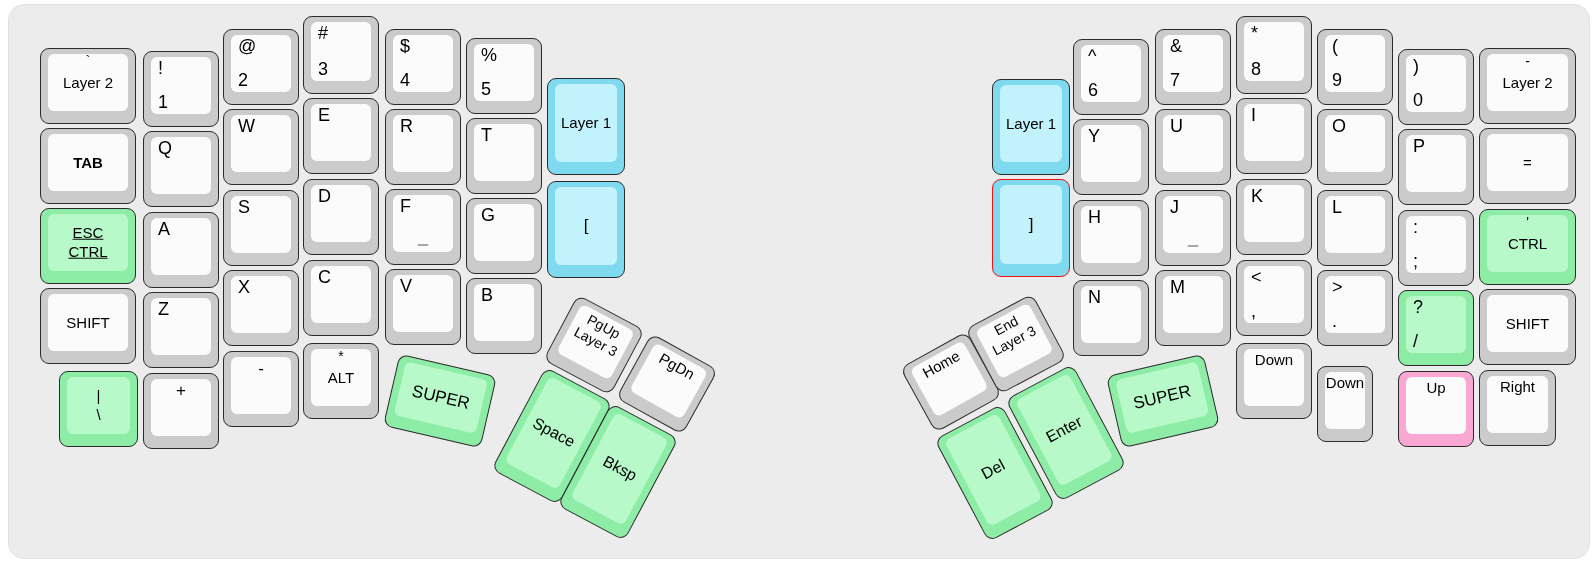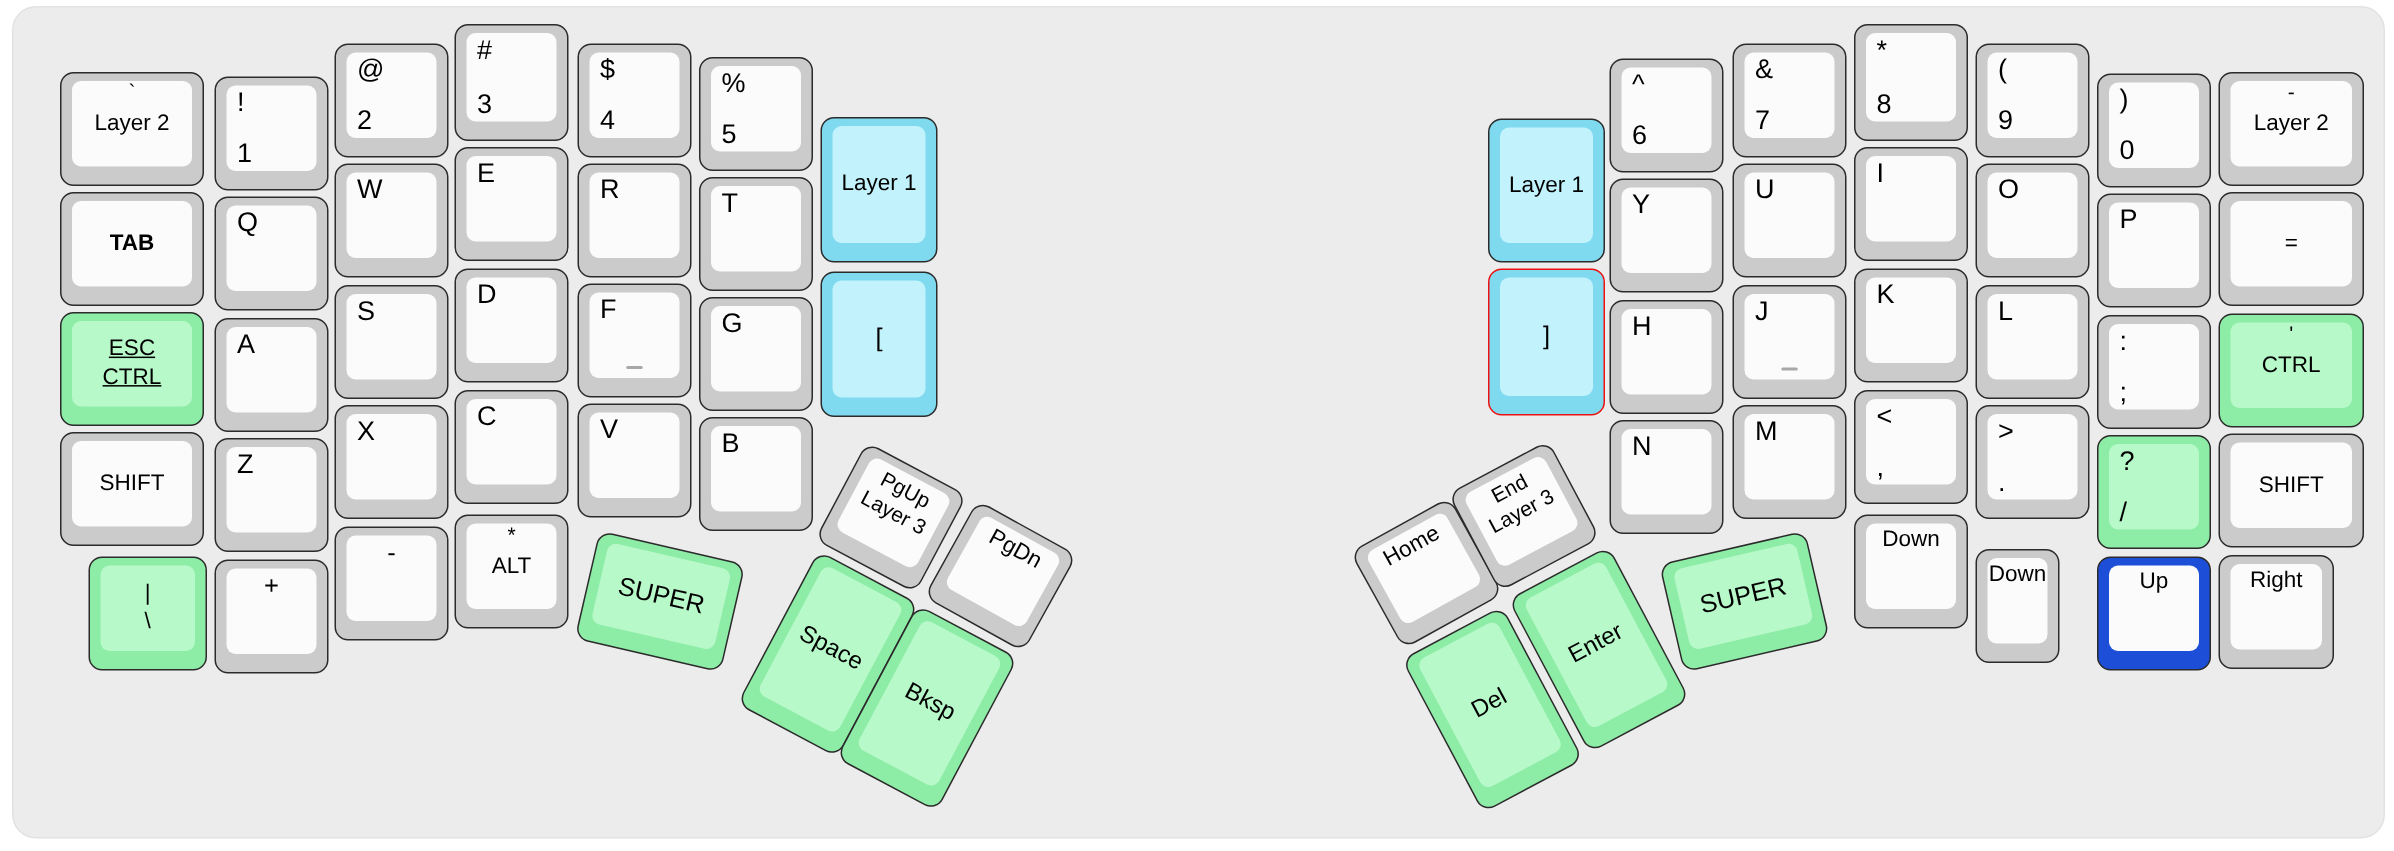--- a/index.html
+++ b/index.html
@@ -350,21 +350,21 @@
           <span class="lab lab-tl" style="color: rgb(0, 0, 0);">:</span>
           <span class="lab lab-bl" style="color: rgb(0, 0, 0);">;</span>
         </div>
       </div>
       <div class="key" style="left: 1398px; top: 290px; width: 76px; height: 76px; background: rgb(141, 236, 166); border-color: rgb(43, 43, 43);">
         <div class="cap" style="background: rgb(183, 249, 201);">
           <span class="lab lab-tl" style="color: rgb(0, 0, 0);">?</span>
           <span class="lab lab-bl" style="color: rgb(0, 0, 0);">/</span>
         </div>
       </div>
-      <div class="key" style="left: 1398px; top: 371px; width: 76px; height: 76px; background: #1d4ed8; border-color: rgb(43, 43, 43);">
+      <div class="key" style="left: 1398px; top: 371px; width: 76px; height: 76px; background: #f9a8d4; border-color: rgb(43, 43, 43);">
         <div class="cap" style="background: rgb(251, 251, 251);">
           <span class="lab lab-tc" style="color: rgb(0, 0, 0);">Up</span>
         </div>
       </div>
       <div class="key" style="left: 1479px; top: 48px; width: 97px; height: 76px; background: rgb(203, 203, 203); border-color: rgb(43, 43, 43);">
         <div class="cap" style="background: rgb(251, 251, 251);">
           <span class="lab lab-tcs" style="color: rgb(0, 0, 0);">-</span>
           <span class="lab lab-c" style="color: rgb(0, 0, 0);">Layer 2</span>
         </div>
       </div>

